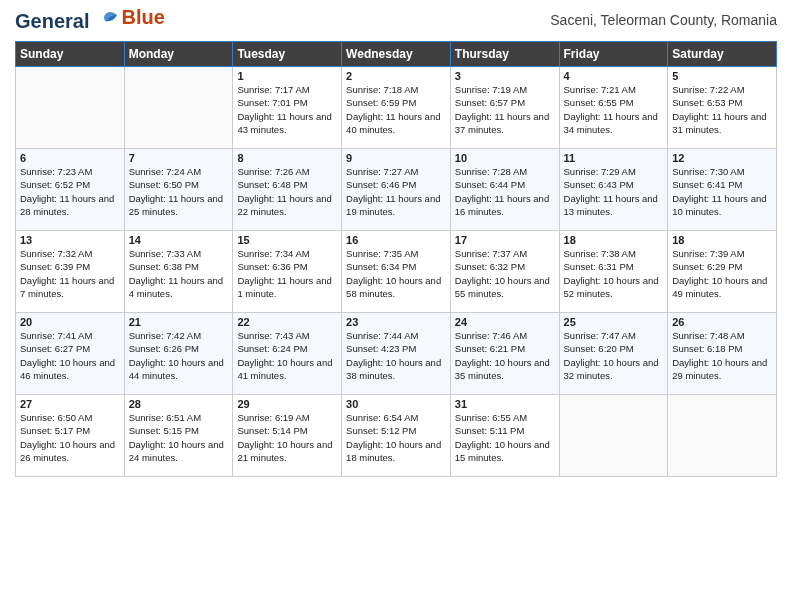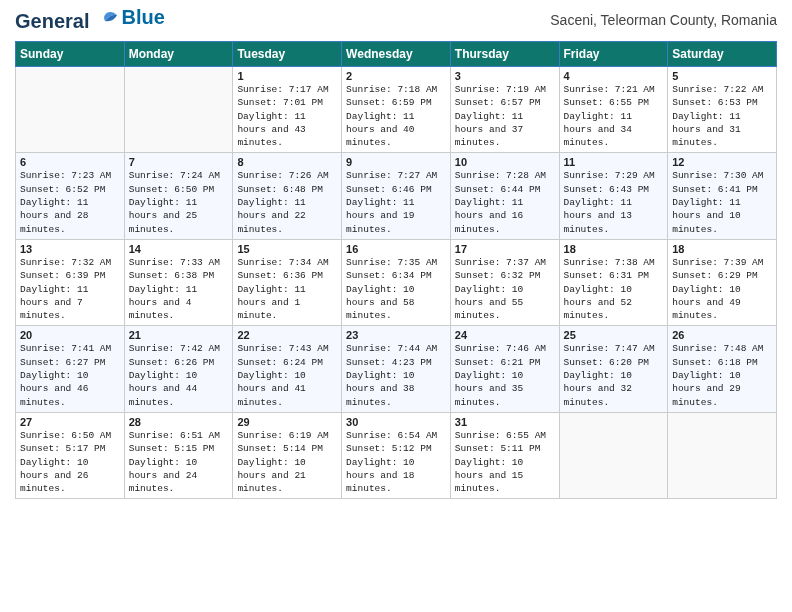--- a/index.html
+++ b/index.html
@@ -41,21 +41,21 @@
       color: #444;
       margin-top: 2px;
       text-align: right;
     }
     table {
       width: 100%;
       border-collapse: collapse;
       table-layout: fixed;
     }
     thead tr th {
-      background-color: #0f766e;
+      background-color: #404040;
       color: #fff;
       font-size: 12px;
       font-weight: bold;
       padding: 5px 4px;
       text-align: left;
       border: 1px solid #3a7bc8;
     }
     tbody tr td {
       border: 1px solid #ccc;
       vertical-align: top;
@@ -69,40 +69,39 @@
       background: #f5f8ff;
     }
     .day-number {
       font-weight: bold;
       font-size: 11px;
       display: block;
       margin-bottom: 1px;
     }
     .day-info {
       line-height: 1.4;
-      font-family: Liberation Mono, monospace;
     }
     .empty-cell {
       background: #f9f9f9 !important;
     }
   </style>
 </head>
 <body>
 
 <div class="page">
   <div class="header">
     <div class="logo">
       <div style="display:flex;align-items:center;gap:2px;">
         <span style="font-size:20px;font-weight:bold;color:#1a3a5c;">General</span>
         <svg width="28" height="22" viewBox="0 0 28 22">
           <path d="M14 4 C16 0, 22 0, 26 4 C22 3, 18 5, 14 10 C14 10, 12 6, 14 4Z" fill="#4a90d9"></path>
           <path d="M14 10 C18 5, 22 3, 26 4 C24 8, 20 11, 14 10Z" fill="#2a70b9"></path>
         </svg>
       </div>
-      <span style="font-size:20px;font-weight:bold;color:#0369a1;margin-top:-4px;margin-left:2px;">Blue</span>
+      <span style="font-size:20px;font-weight:bold;color:#c2410c;margin-top:-4px;margin-left:2px;">Blue</span>
     </div>
     <div class="title-block">
       <div class="subtitle">Saceni, Teleorman County, Romania</div>
     </div>
   </div>
 
   <table>
     <thead>
       <tr>
       <th>Sunday</th>

